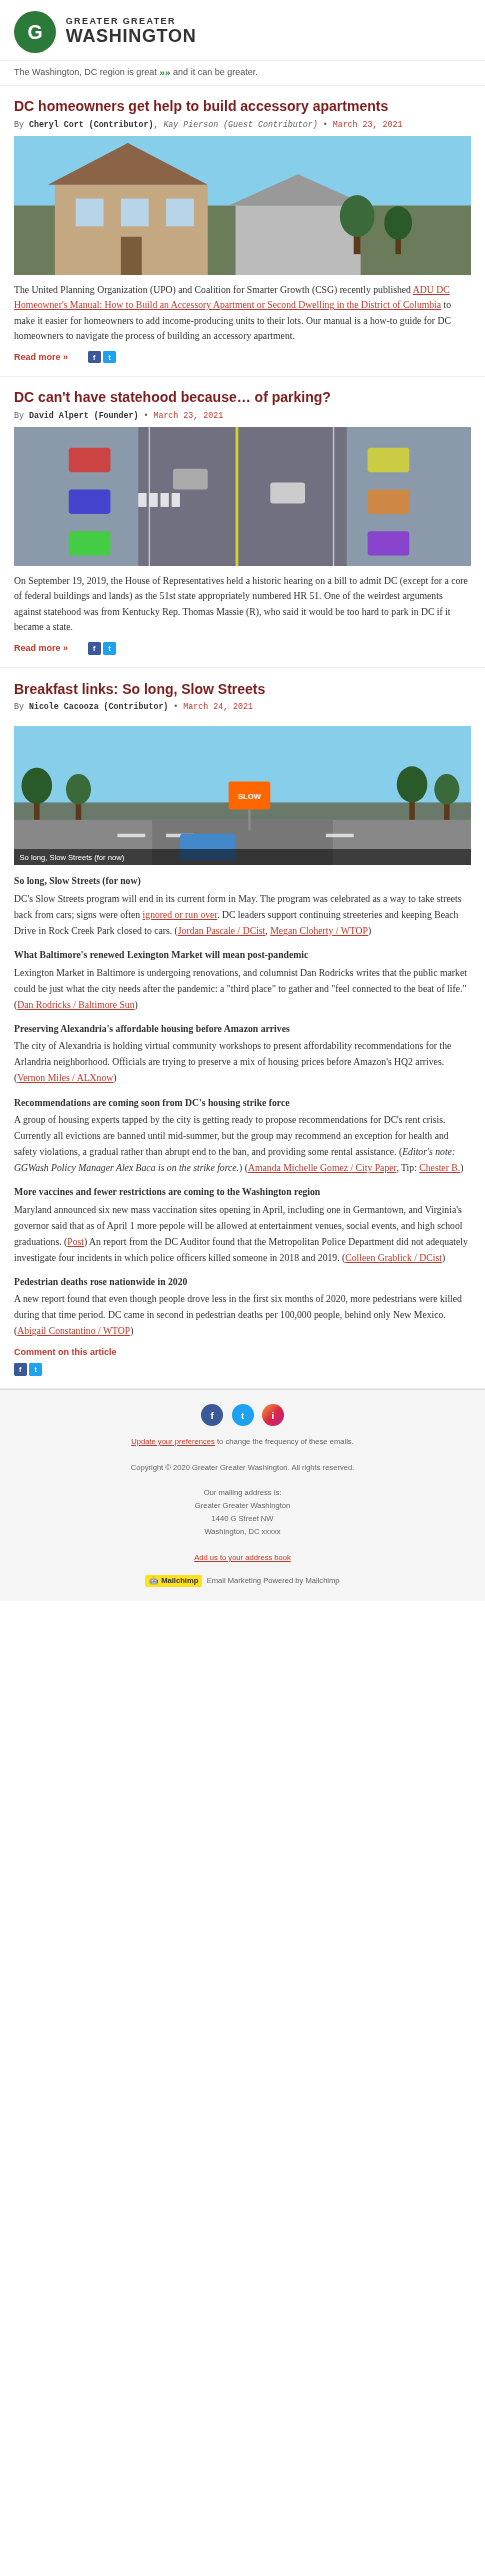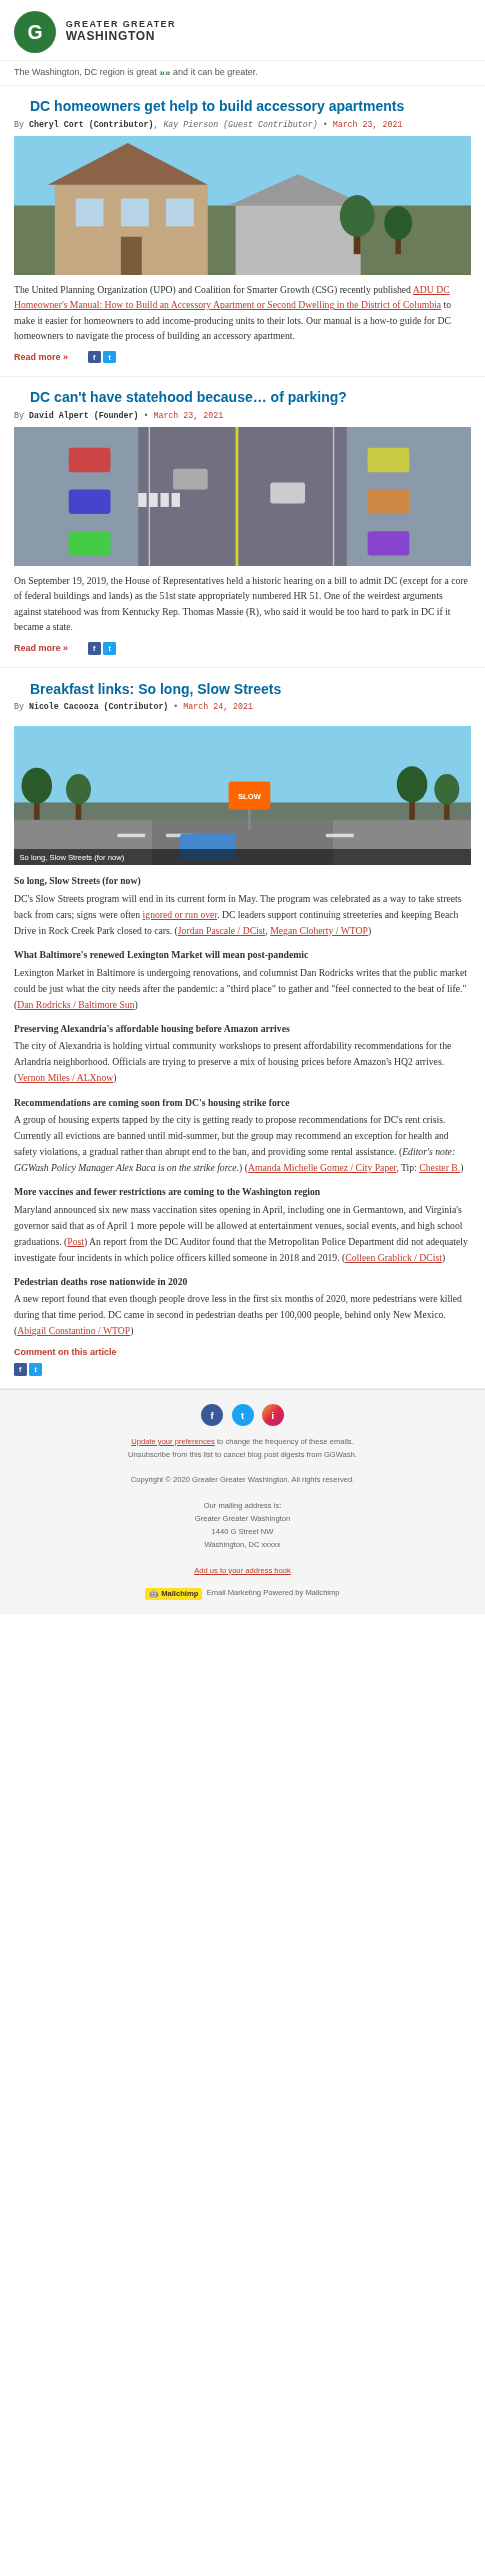--- a/index.html
+++ b/index.html
@@ -43,21 +43,21 @@
     }
     .header-title .greater {
       font-size: 9px;
       font-weight: bold;
       color: #333;
       font-family: Arial, sans-serif;
       letter-spacing: 1.4px;
       text-transform: uppercase;
     }
     .header-title .washington {
-      font-size: 12px;
+      font-size: 18px;
       font-weight: 900;
       color: #333;
       font-family: Arial, sans-serif;
       letter-spacing: 0.7px;
       text-transform: uppercase;
       display: block;
     }
     .tagline {
       padding: 5.5px 14px 7px 14px;
       font-size: 9px;
@@ -81,22 +81,21 @@
     }
     .article-title {
       font-size: 14px;
       font-weight: bold;
       font-family: Arial, sans-serif;
       color: #222;
       margin-bottom: 4.2px;
       line-height: 1.25;
     }
     .article-title a {
-      color: #0369a1;
-      margin-left: 16px;
+      color: #7f1d1d;
     }
     .byline {
       font-size: 8.3px;
       color: #666;
       font-family: Liberation Mono, monospace;
       margin-bottom: 7px;
     }
     .byline .author {
       color: #333;
       font-weight: bold;
@@ -453,21 +452,20 @@
     <span class="footer-social-icon fb">f</span>
     <span class="footer-social-icon tw">t</span>
     <span class="footer-social-icon ig">i</span>
   </div>
 
   <div class="footer-text">
     <p>
       <a href="#">Update your preferences</a>
       <span>to change the frequency of these emails.</span>
     </p>
-    <p><span>Unsubscribe from this list to cancel blog post digests from GGWash.</span></p>
     <br>
     <p>Copyright © 2020 Greater Greater Washington. All rights reserved.</p>
     <br>
     <p>Our mailing address is:</p>
     <p>Greater Greater Washington</p>
     <p>1440 G Street NW</p>
     <p>Washington, DC xxxxx</p>
     <br>
     <p><a href="#">Add us to your address book</a></p>
   </div>

